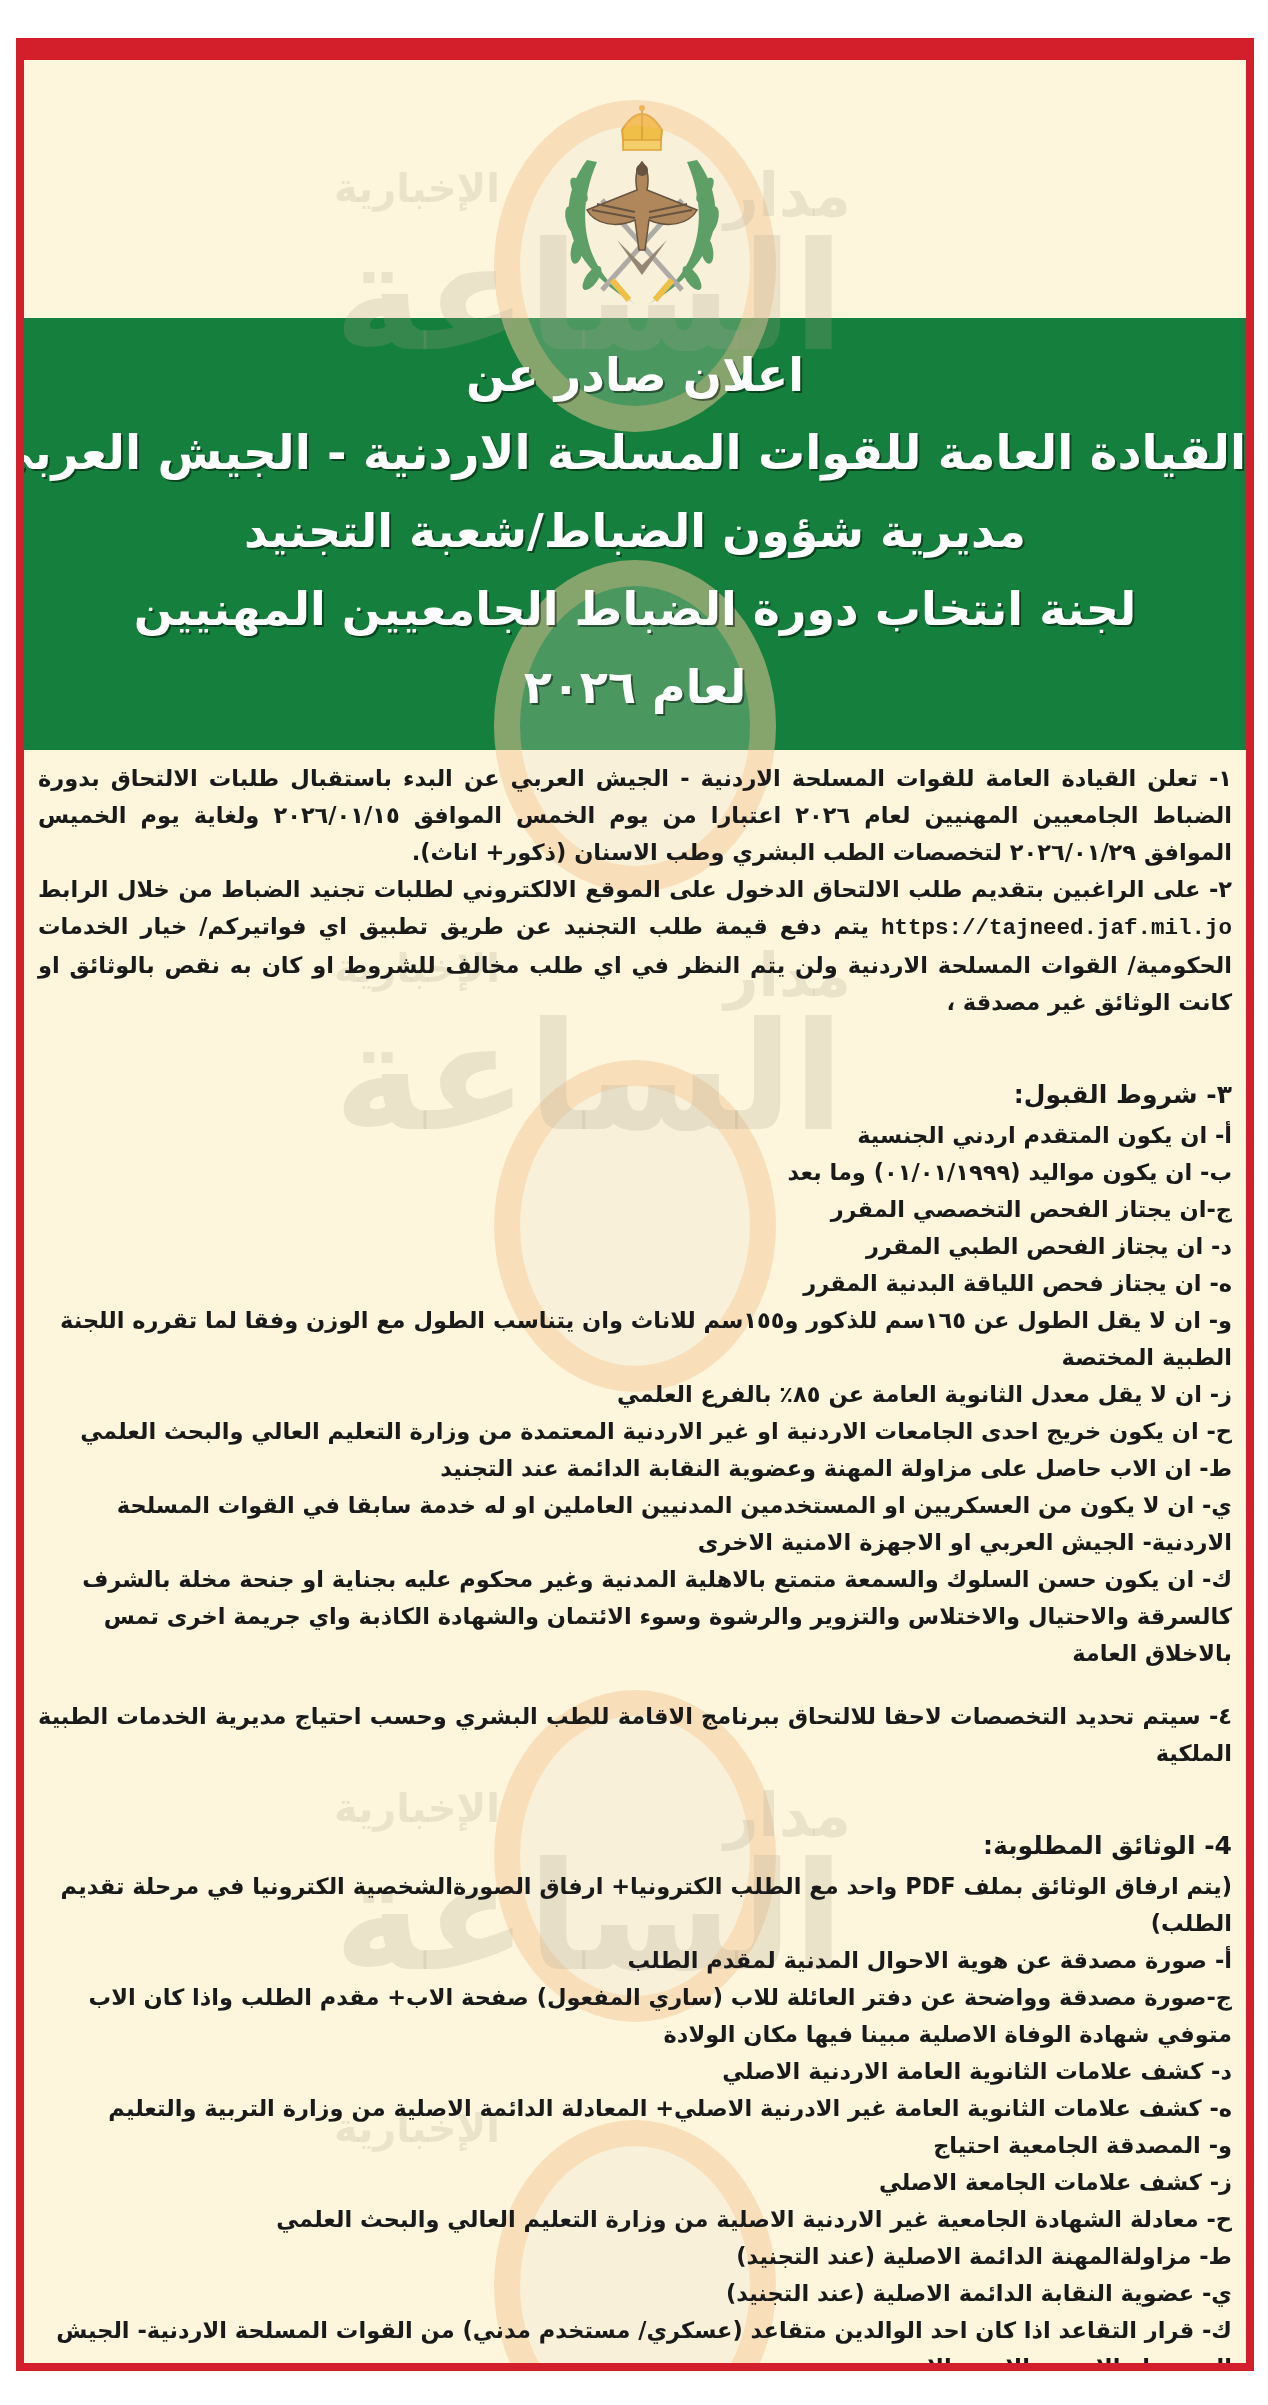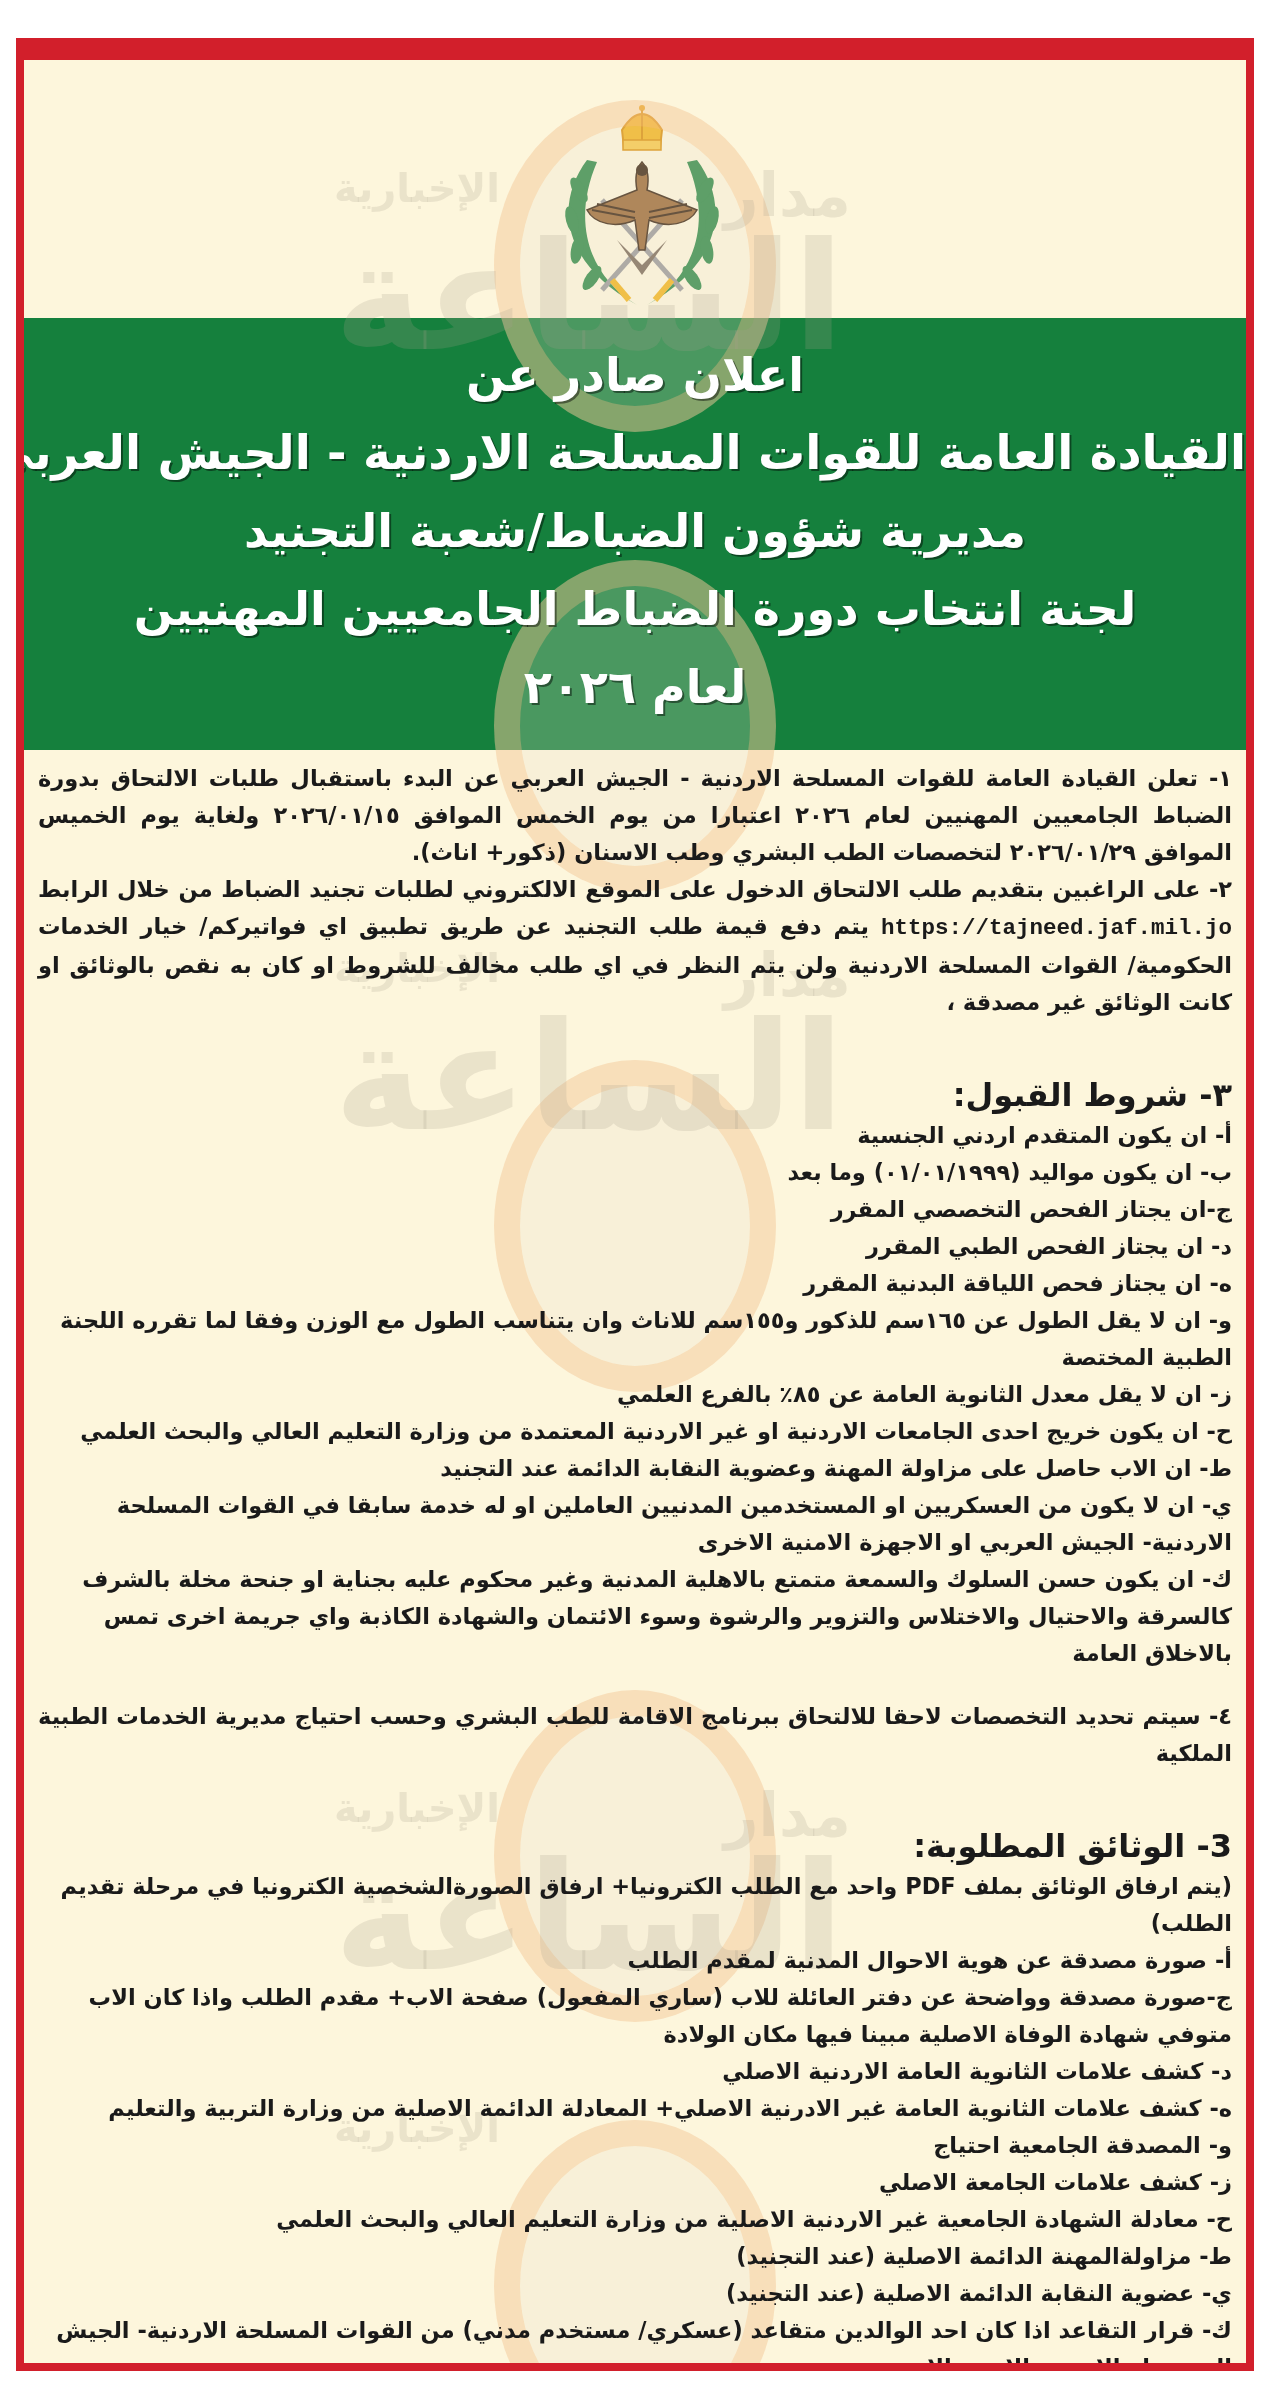--- a/index.html
+++ b/index.html
@@ -9,21 +9,21 @@
   .emblem-zone { position:absolute; left:0; top:0; width:1222px; height:255px; }
   .emblem { position:absolute; left:493px; top:40px; width:250px; height:215px; }
   .banner { position:absolute; left:0; top:258px; width:1222px; height:432px; background:#15803d; }
   .banner-inner { position:relative; z-index:2; text-align:center; color:#ffffff; font-weight:bold; padding-top:18px; }
   .banner-line { font-size:46px; line-height:78px; text-shadow:2px 2px 0 rgba(0,0,0,0.45); white-space:nowrap; }
   .banner-line.big { font-size:47px; }
   .watermark { position:absolute; z-index:1; pointer-events:none; color:rgba(170,160,140,0.22); font-weight:bold; }
   .wm-clock { position:absolute; z-index:1; border-radius:50%; border:26px solid rgba(245,190,130,0.35); background:rgba(235,225,205,0.25); }
   .body { position:absolute; left:0; top:700px; width:1222px; z-index:3; color:#1a1a1a; font-weight:bold; }
   .para { font-size:22.5px; line-height:37px; padding:0 14px 0 14px; text-align:justify; text-align-last:right; }
-  .section-title { font-size:32px; line-height:44px; padding:0 14px; margin-top:26px; }
+  .section-title { font-size:25px; line-height:44px; padding:0 14px; margin-top:26px; }
   .item { font-size:22.5px; line-height:37px; padding:0 14px;margin-left:16px; }
   .gap { height:26px; }
   .ltr { direction:ltr; unicode-bidi:embed;font-family:Liberation Mono, monospace; }
 </style>
 </head>
 <body>
 
 <div class="frame"></div>
 <div class="paper">
 
@@ -116,21 +116,21 @@
     <div class="item">ز- ان لا يقل معدل الثانوية العامة عن ٨٥٪ بالفرع العلمي</div>
     <div class="item">ح- ان يكون خريج احدى الجامعات الاردنية او غير الاردنية المعتمدة من وزارة التعليم العالي والبحث العلمي</div>
     <div class="item">ط- ان الاب حاصل على مزاولة المهنة وعضوية النقابة الدائمة عند التجنيد</div>
     <div class="item">ي- ان لا يكون من العسكريين او المستخدمين المدنيين العاملين او له خدمة سابقا في القوات المسلحة الاردنية- الجيش العربي او الاجهزة الامنية الاخرى</div>
     <div class="item">ك- ان يكون حسن السلوك والسمعة متمتع بالاهلية المدنية وغير محكوم عليه بجناية او جنحة مخلة بالشرف كالسرقة والاحتيال والاختلاس والتزوير والرشوة وسوء الائتمان والشهادة الكاذبة واي جريمة اخرى تمس بالاخلاق العامة</div>
 
     <div class="gap"></div>
     <div class="para">٤- سيتم تحديد التخصصات لاحقا للالتحاق ببرنامج الاقامة للطب البشري وحسب احتياج مديرية الخدمات الطبية الملكية</div>
 
     <div class="gap"></div>
-    <div class="section-title">3- الوثائق المطلوبة:</div>
+    <div class="section-title">4- الوثائق المطلوبة:</div>
     <div class="item">(يتم ارفاق الوثائق بملف PDF واحد مع الطلب الكترونيا+ ارفاق الصورةالشخصية الكترونيا في مرحلة تقديم الطلب)</div>
     <div class="item">أ- صورة مصدقة عن هوية الاحوال المدنية لمقدم الطلب</div>
     <div class="item">ج-صورة مصدقة وواضحة عن دفتر العائلة للاب (ساري المفعول) صفحة الاب+ مقدم الطلب واذا كان الاب متوفي شهادة الوفاة الاصلية مبينا فيها مكان الولادة</div>
     <div class="item">د- كشف علامات الثانوية العامة الاردنية الاصلي</div>
     <div class="item">ه- كشف علامات الثانوية العامة غير الادرنية الاصلي+ المعادلة الدائمة الاصلية من وزارة التربية والتعليم</div>
     <div class="item">و- المصدقة الجامعية احتياج</div>
     <div class="item">ز- كشف علامات الجامعة الاصلي</div>
     <div class="item">ح- معادلة الشهادة الجامعية غير الاردنية الاصلية من وزارة التعليم العالي والبحث العلمي</div>
     <div class="item">ط- مزاولةالمهنة الدائمة الاصلية (عند التجنيد)</div>
     <div class="item">ي- عضوية النقابة الدائمة الاصلية (عند التجنيد)</div>

